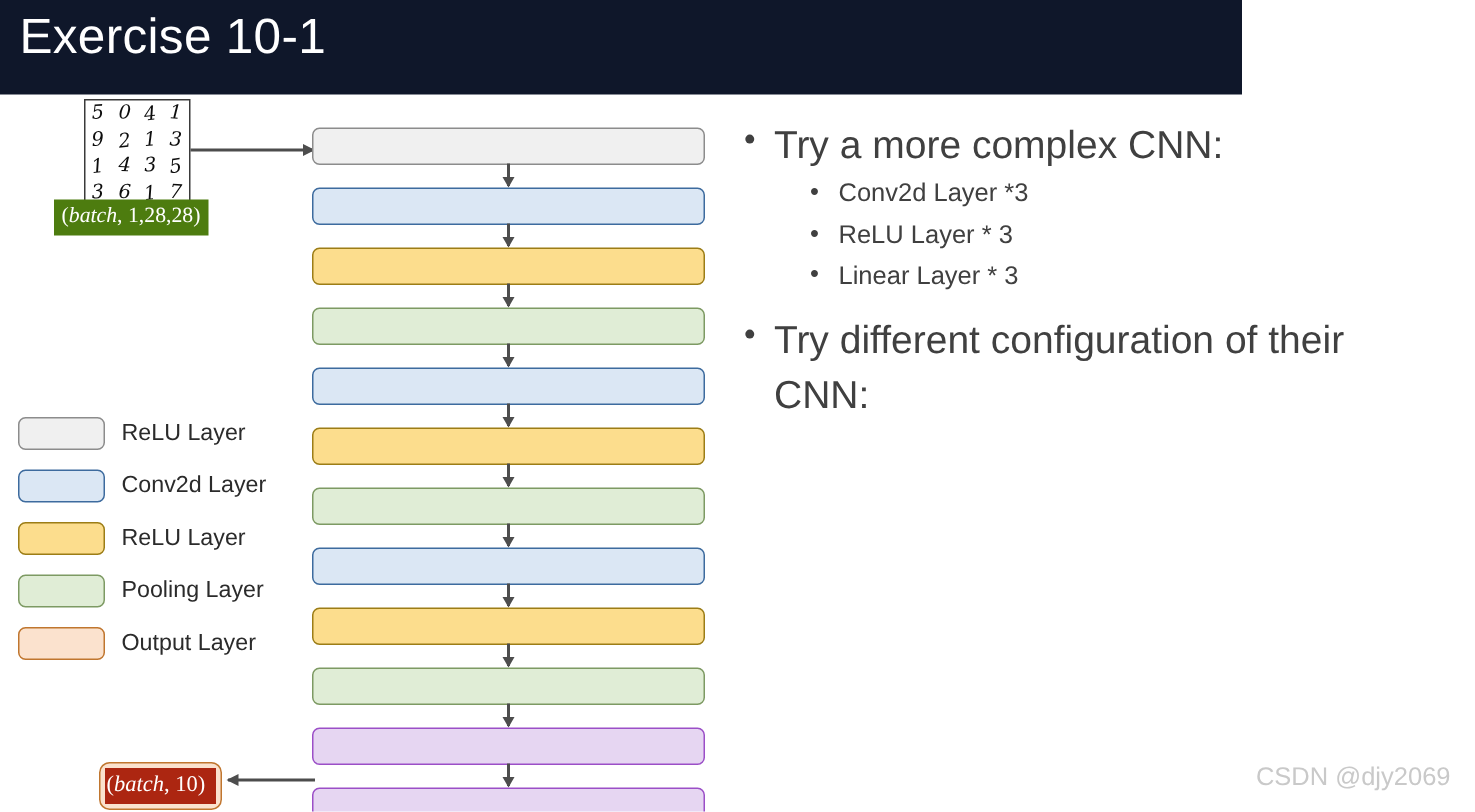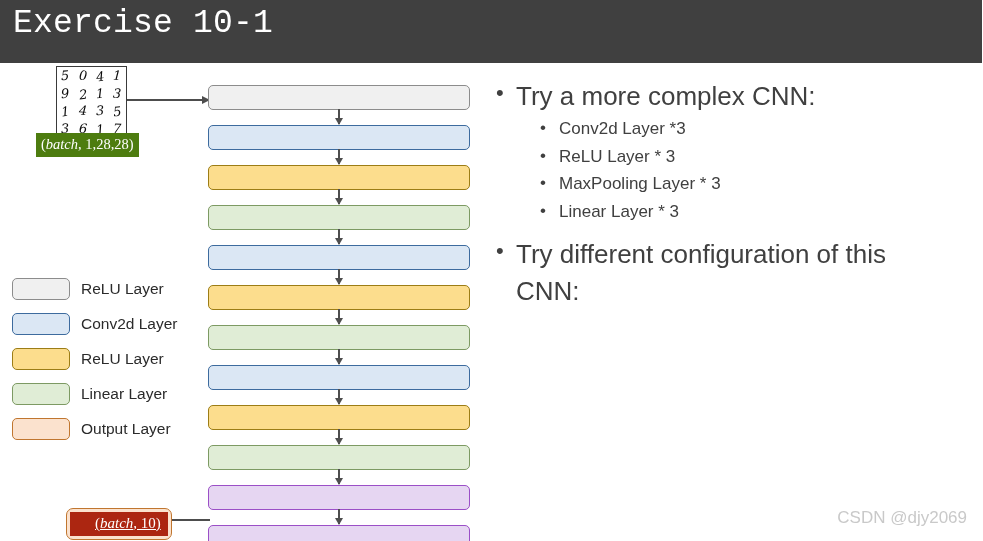--- a/index.html
+++ b/index.html
@@ -14,24 +14,23 @@
     overflow: hidden;
     font-family: "Liberation Sans", sans-serif;
     -webkit-font-smoothing: antialiased;
   }
 
   
   .title-bar {
     position: absolute;
     left: 0;
     top: 0;
-    width: 982px;
+    width: 828px;
     height: 63px;
-    background: #404040;
-    font-family: Liberation Mono, monospace;
+    background: #0f172a;
   }
   .title-text {
     position: absolute;
     left: 13px;
     top: 5px;
     font-size: 33px;
     color: #ffffff;
     font-weight: 400;
     letter-spacing: 0.2px;
     white-space: nowrap;
@@ -100,24 +99,23 @@
     background: #fbe2ce;
     border: 1.6px solid #c0762f;
     border-radius: 7px;
     padding: 3px;
   }
   .tag-out-inner {
     background: #ac2611;
     color: #ffffff;
     font-size: 15px;
     line-height: 1;
-    padding: 4px 7px 5px 25px;
+    padding: 4px 7px 5px 1px;
     font-family: "Liberation Serif", serif;
     white-space: nowrap;
-    text-decoration: underline;
   }
   .tag-out-inner i { font-style: italic; }
 
   
   .lead-in {
     position: absolute;
     left: 127px;
     top: 36px;
     width: 82px;
     height: 2px;
@@ -360,32 +358,31 @@
       <div class="legend-row">
         <div class="legend-swatch" style="background: rgb(219, 231, 244); border-color: rgb(61, 107, 158);"></div>
         <div class="legend-label">Conv2d Layer</div>
       </div>
       <div class="legend-row">
         <div class="legend-swatch" style="background: rgb(252, 221, 141); border-color: rgb(156, 125, 22);"></div>
         <div class="legend-label">ReLU Layer</div>
       </div>
       <div class="legend-row">
         <div class="legend-swatch" style="background: rgb(224, 237, 214); border-color: rgb(125, 154, 99);"></div>
-        <div class="legend-label">Linear Layer</div>
+        <div class="legend-label">Pooling Layer</div>
       </div>
       <div class="legend-row">
         <div class="legend-swatch" style="background: rgb(251, 226, 206); border-color: rgb(192, 118, 47);"></div>
         <div class="legend-label">Output Layer</div>
       </div>
     </div>
 </div>
 
 <div class="bullets" id="bullets">
     <div class="b1">Try a more complex CNN:</div>
     <div class="b2">Conv2d Layer *3</div>
     <div class="b2">ReLU Layer * 3</div>
-    <div class="b2">MaxPooling Layer * 3</div>
     <div class="b2">Linear Layer * 3</div>
     <div class="gap"></div>
-    <div class="b1">Try different configuration of this CNN:</div>
+    <div class="b1">Try different configuration of their CNN:</div>
   </div>
 
 <div class="watermark">CSDN @djy2069</div>
 
 </body></html>

